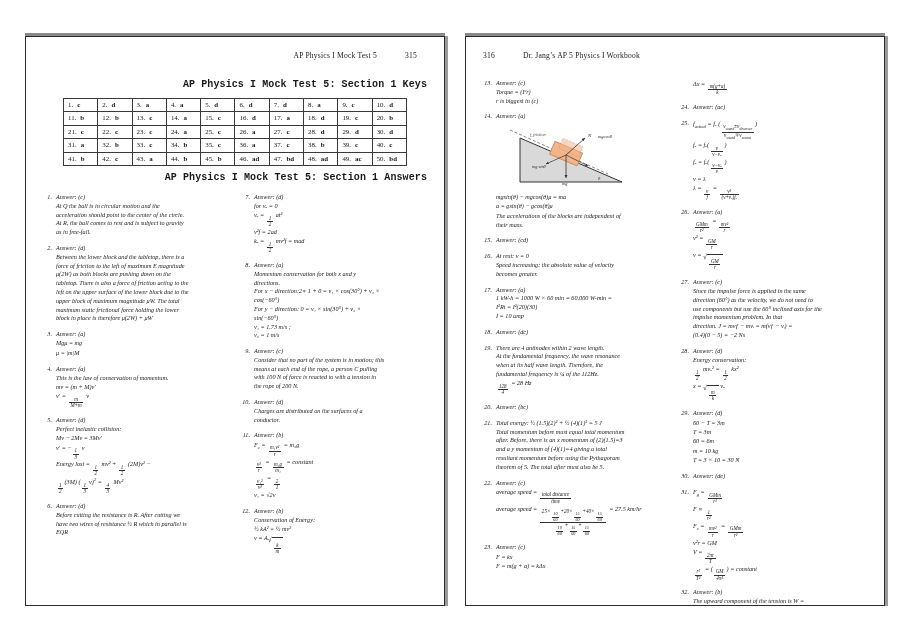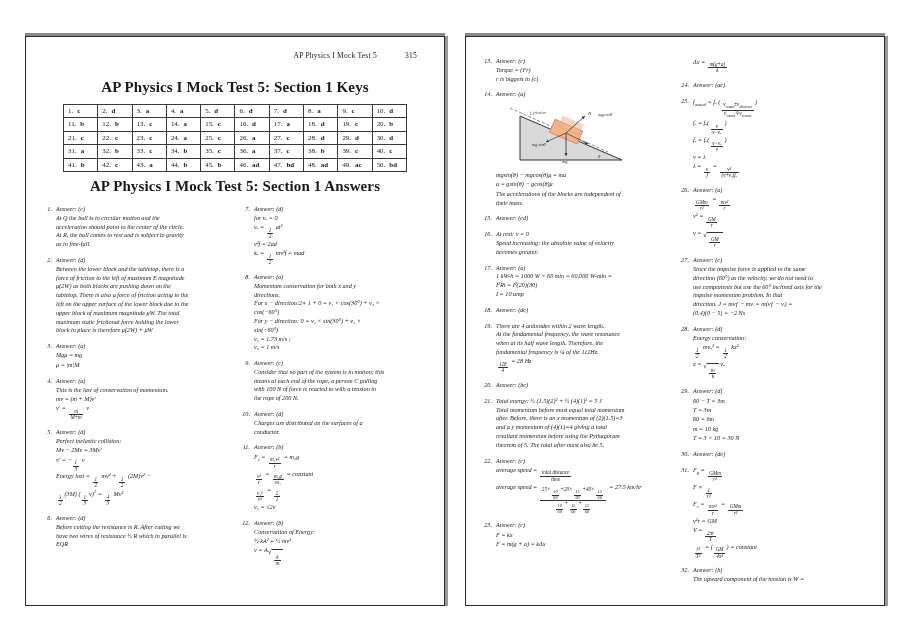--- a/index.html
+++ b/index.html
@@ -44,25 +44,26 @@
     margin-bottom: 10px;
     white-space: nowrap;
   }
   .runhead.right-align { text-align: right; padding-right: 10px; }
   .runhead .title { display: inline; }
   .runhead .folio-right { display: inline-block; margin-left: 26px; }
   .runhead .folio-left { display: inline-block; margin-right: 26px; }
 
   
   h1.sec {
-    font-size: 15px;
+    font-size: 10px;
     font-weight: bold;
-    text-align: center;
+    text-align: right;
     margin: 6px 0 8px 0;
     letter-spacing: .1px;
+    font-family: Liberation Mono, monospace;
   }
   h1.sec.second { margin-bottom: 10px; }
 
   
   table.keys {
     border-collapse: collapse;
     width: 344px;
     margin: 0 auto 4px auto;
     table-layout: fixed;
   }
@@ -388,20 +389,24 @@
             </div>
           </div>
       </div>
 
     </div>
   </div>
 
   <div class="page right">
     <div class="page-inner">
 
+      <div class="runhead">
+        <span class="folio-left">316</span>
+        <span class="title">Dr. Jang’s AP 5 Physics I Workbook</span>
+      </div>
 
       <div class="cols">
         <div class="col" id="R-col1">
             <div class="item">
               <div class="idx">13.</div>
               <div class="body">
                 <div class="ln ans">Answer: (c)</div>
                 <div class="ln">Torque = (Fr)</div>
                 <div class="ln">r is biggest in (c)</div>
               </div>

